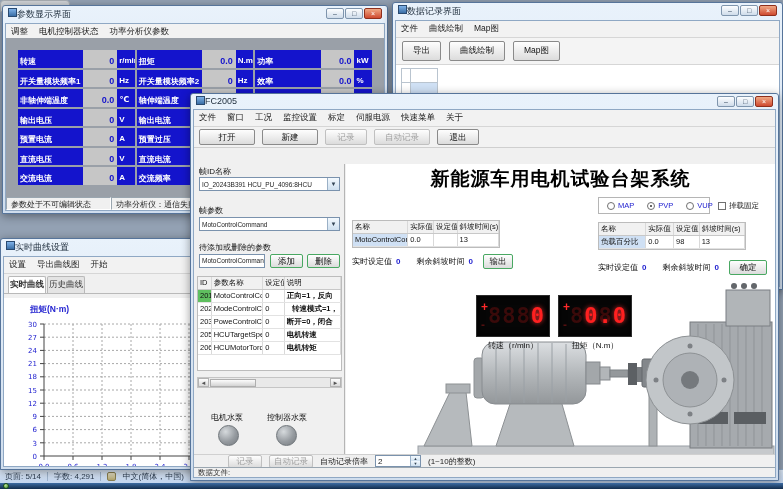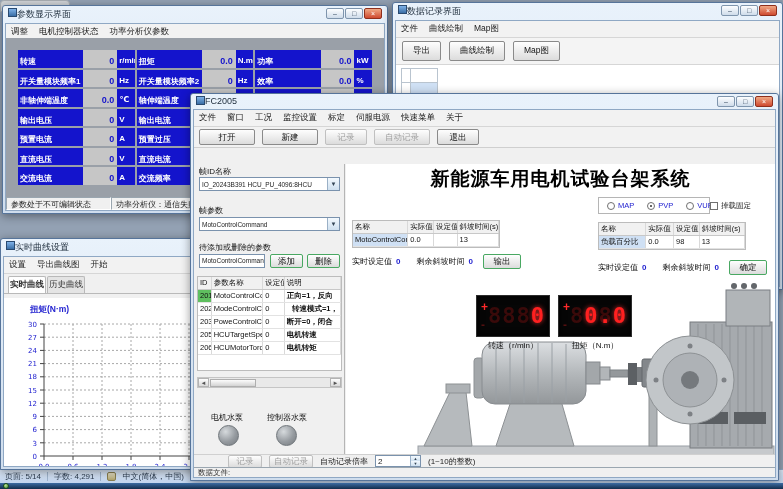--- a/index.html
+++ b/index.html
@@ -543,38 +543,38 @@
               <span class="c" style="width:24px;"></span>
               <span class="c" style="width:42px;">13</span>
             </div>
           </div>
           <div class="gline" style="left:6px;top:90px;">
             <span>实时设定值</span>
             <b>0</b>
             <span style="width:8px;"></span>
             <span>剩余斜坡时间</span>
             <b>0</b>
-            <span class="btn green" style="width:38px;height:15px;line-height:13px;margin-left:6px;">输出</span>
+            <span class="btn green" style="width:30px;height:15px;line-height:13px;margin-left:6px;">输出</span>
           </div>
 
           <div class="radiobox" style="left:252px;top:33px;width:112px;">
             <span class="ritem">
                 <span class="rdot"></span>
                 <span>MAP</span>
               </span>
             <span class="ritem">
                 <span class="rdot sel"></span>
                 <span>PVP</span>
               </span>
             <span class="ritem">
                 <span class="rdot"></span>
                 <span>VUP</span>
               </span>
           </div>
-          <div class="chk" style="left:364px;top:37px;align-items:center;">
+          <div class="chk" style="left:372px;top:37px;align-items:center;">
             <span class="box"></span>
             <span>掉载固定</span>
           </div>
           <div class="t" style="left:252px;top:58px;width:148px;height:28px;">
             <div class="trh">
               <span class="c" style="width:48px;">名称</span>
               <span class="c" style="width:28px;">实际值</span>
               <span class="c" style="width:26px;">设定值</span>
               <span class="c" style="width:46px;">斜坡时间(s)</span>
             </div>

